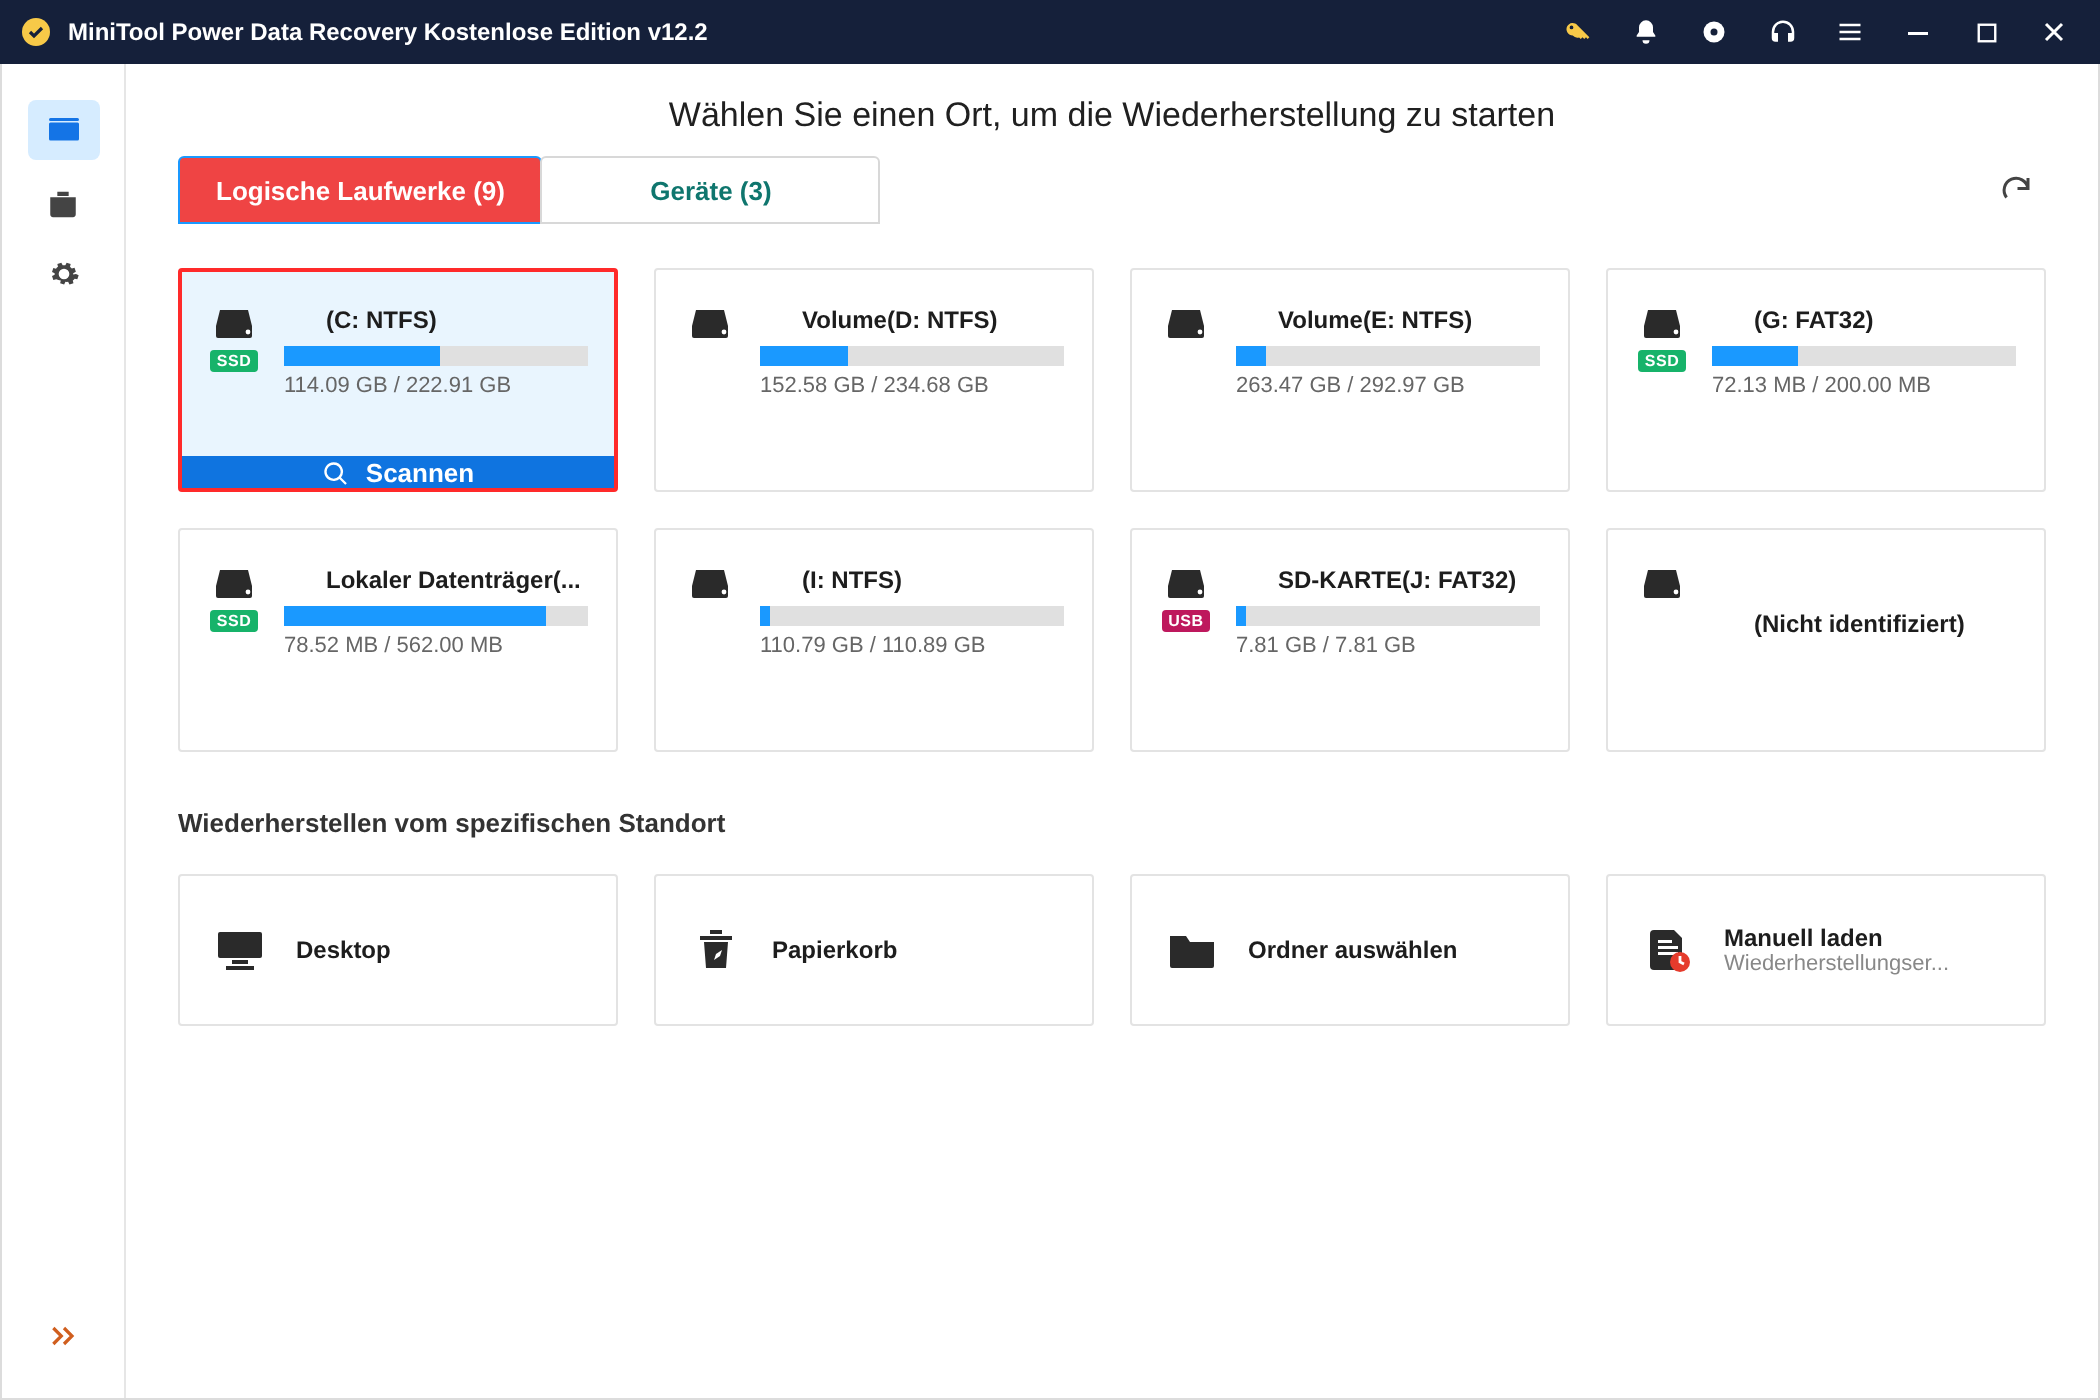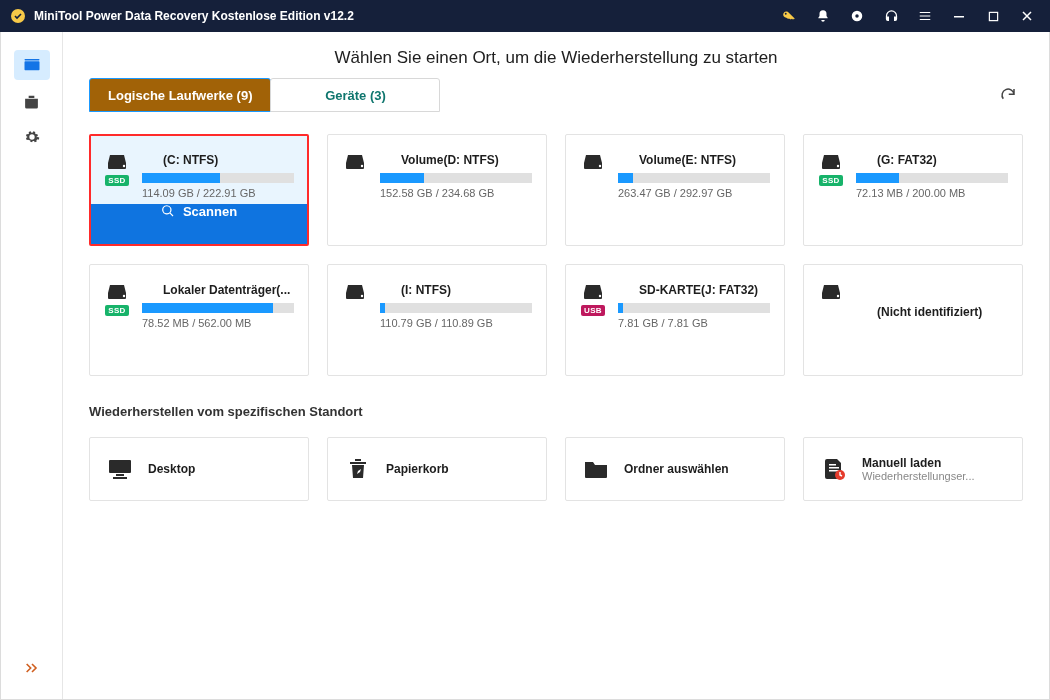--- a/index.html
+++ b/index.html
@@ -92,21 +92,21 @@
       display: flex; align-items: center; justify-content: center;
       font-size: 13px; font-weight: 600;
       border: 1px solid #d8d8d8;
       background: #fff; color: #0f766e;
       cursor: pointer;
       border-radius: 3px 3px 0 0;
       margin-right: -1px;
       padding: 0 18px;
     }
     .tab.active {
-      background: #a16207; color: #fff; border-color: #1a99ff;
+      background: #ef4444; color: #fff; border-color: #1a99ff;
     }
     .tabs-spacer { flex: 1; }
     .refresh-btn {
       width: 30px; height: 30px;
       display: flex; align-items: center; justify-content: center;
       cursor: pointer; color: #444;
     }
     
     .drive-grid {
       display: grid;
@@ -159,41 +159,41 @@
     .drive-bar-fill {
       position: absolute; left: 0; top: 0; bottom: 0;
       background: #1a99ff;
     }
     .drive-size {
       font-size: 11px; color: #666; white-space: nowrap;
     }
     .drive-card.no-bar .drive-name { margin-top: 22px; }
     .scan-btn {
       position: absolute; left: 0; right: 0; bottom: 0;
-      height: 40px;
+      height: 16px;
       background: #0f74e0; color: #fff;
-      display: flex; align-items: flex-start; justify-content: center;
+      display: flex; align-items: flex-end; justify-content: center;
       gap: 8px; font-size: 13px; font-weight: 600;
       cursor: pointer;
     }
     .drive-card.selected .drive-inner { padding-bottom: 26px; }
     
     .section-title {
       font-size: 13px; font-weight: 700; color: #333;
       margin: 12px 0 18px;
     }
     .location-grid {
       display: grid;
       grid-template-columns: repeat(4, 1fr);
       gap: 18px;
     }
     .loc-card {
       border: 1px solid #e3e3e3;
       border-radius: 2px;
-      height: 64px;
+      height: 76px;
       display: flex; align-items: center;
       padding: 0 16px;
       gap: 14px;
       cursor: pointer;
       background: #fff;
     }
     .loc-icon {
       width: 28px; height: 28px;
       display: flex; align-items: center; justify-content: center;
       color: #2a2a2a;

